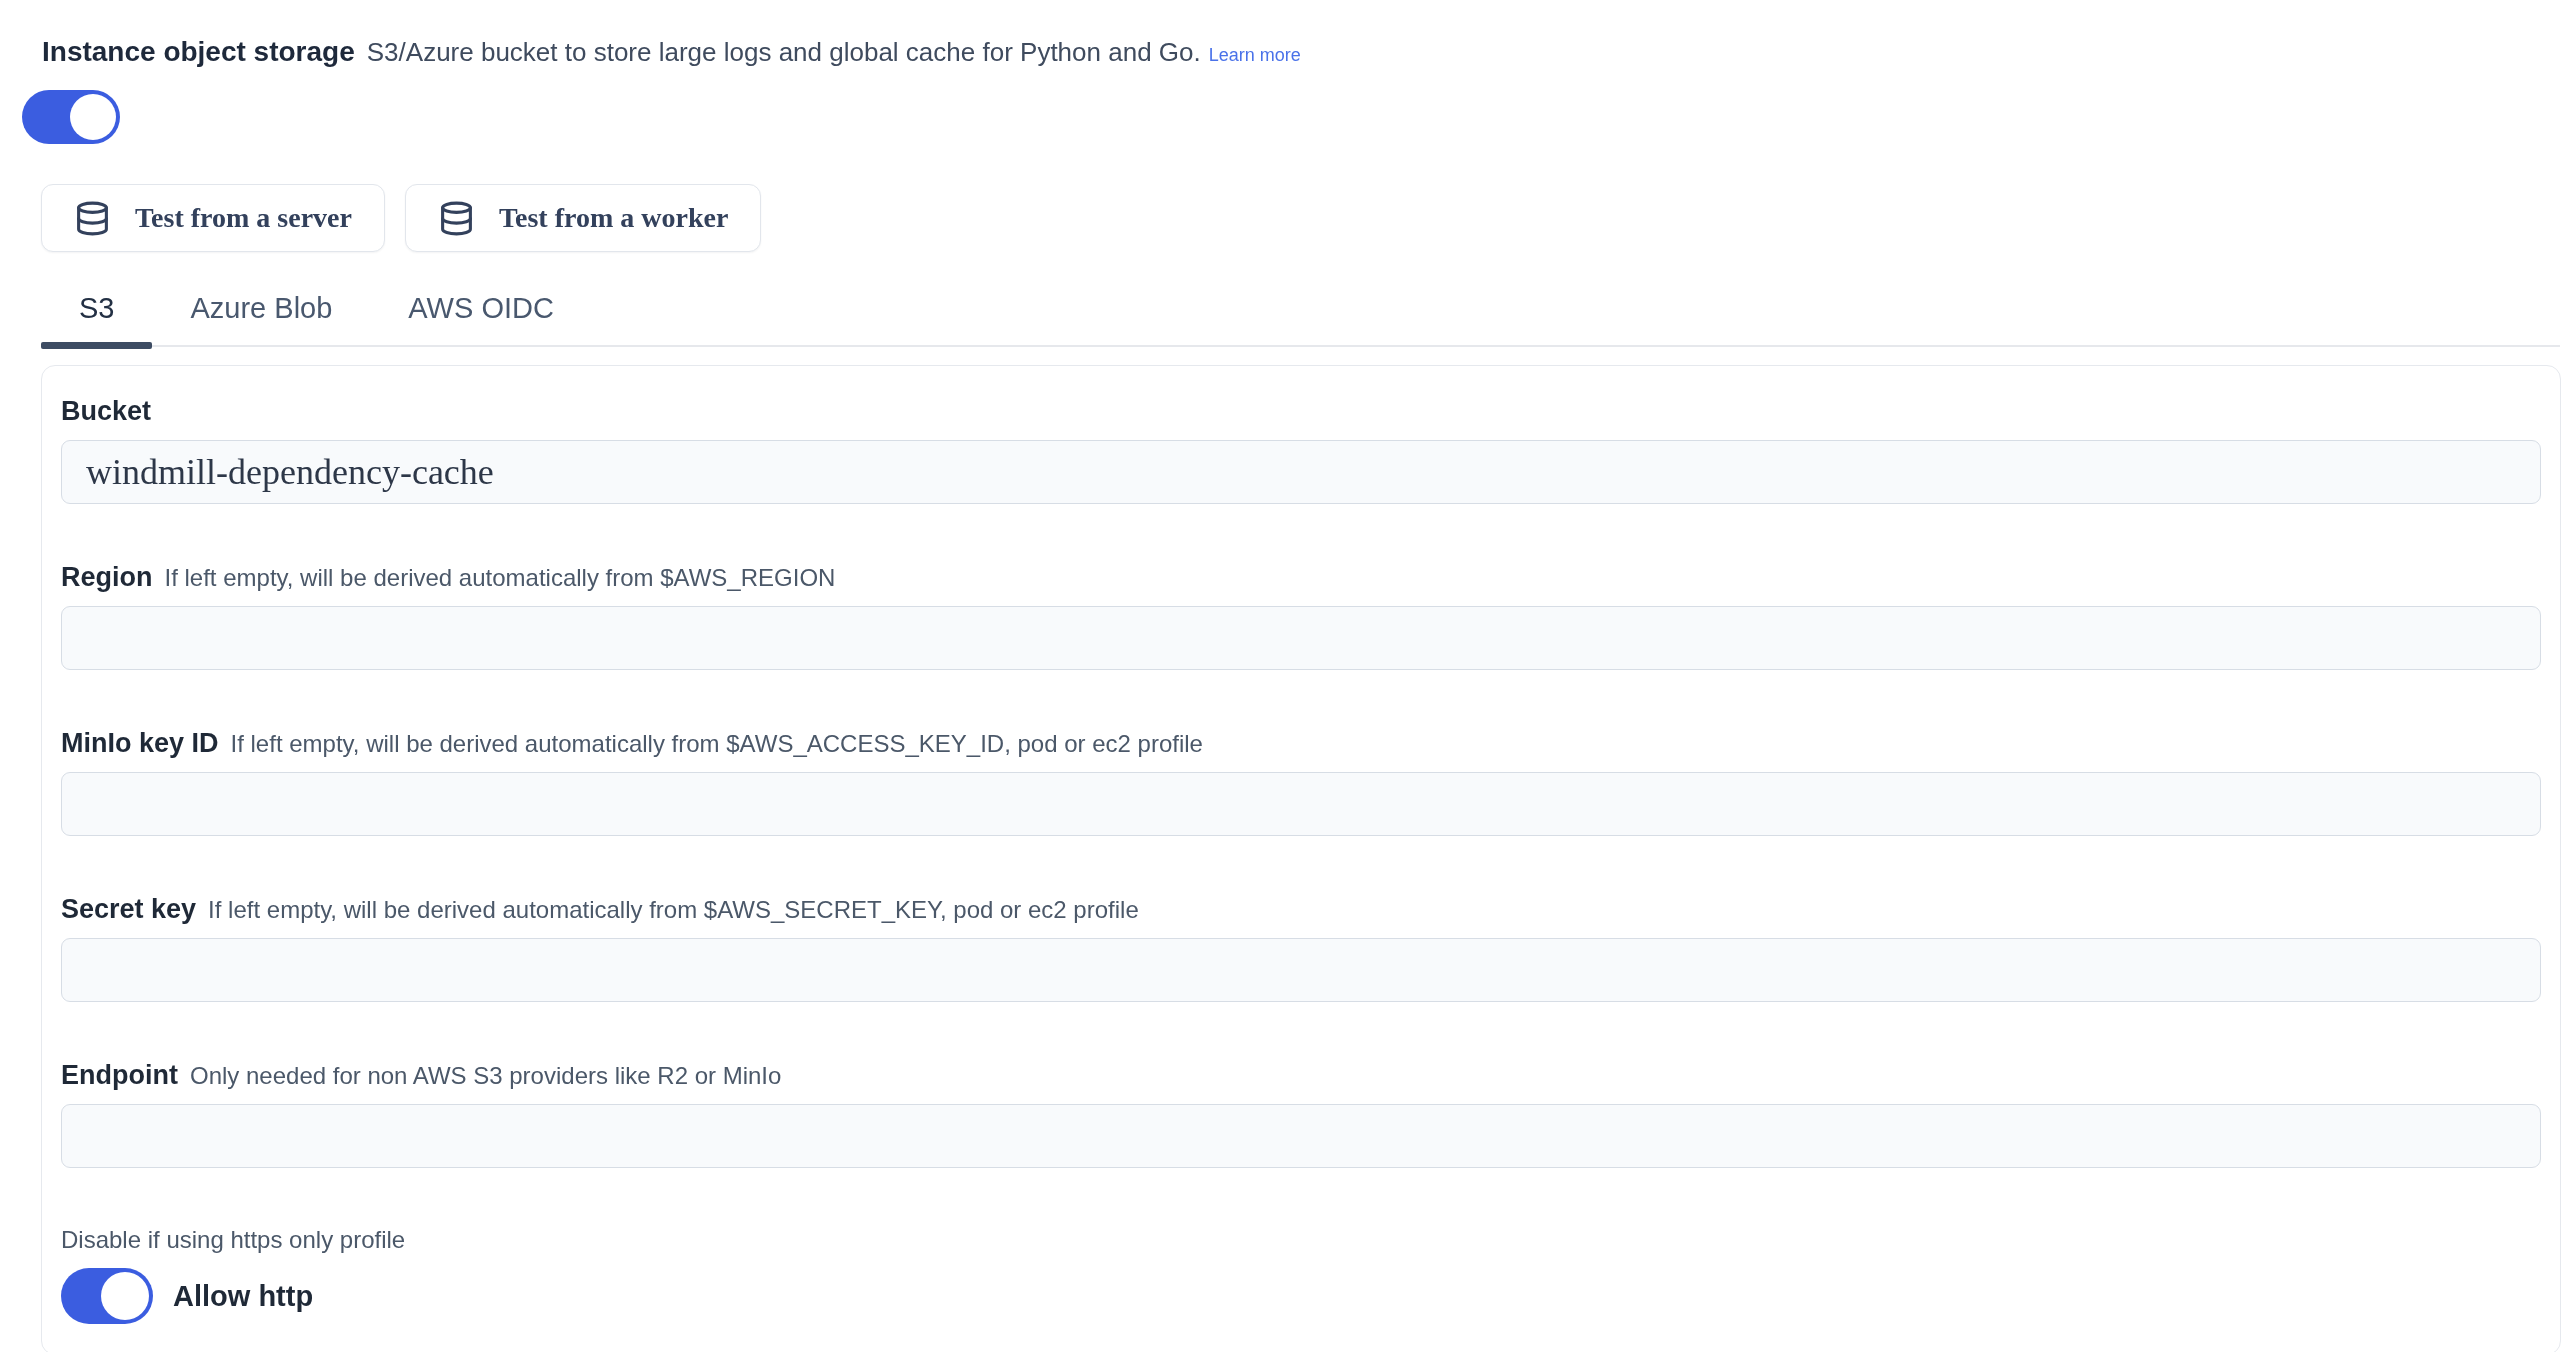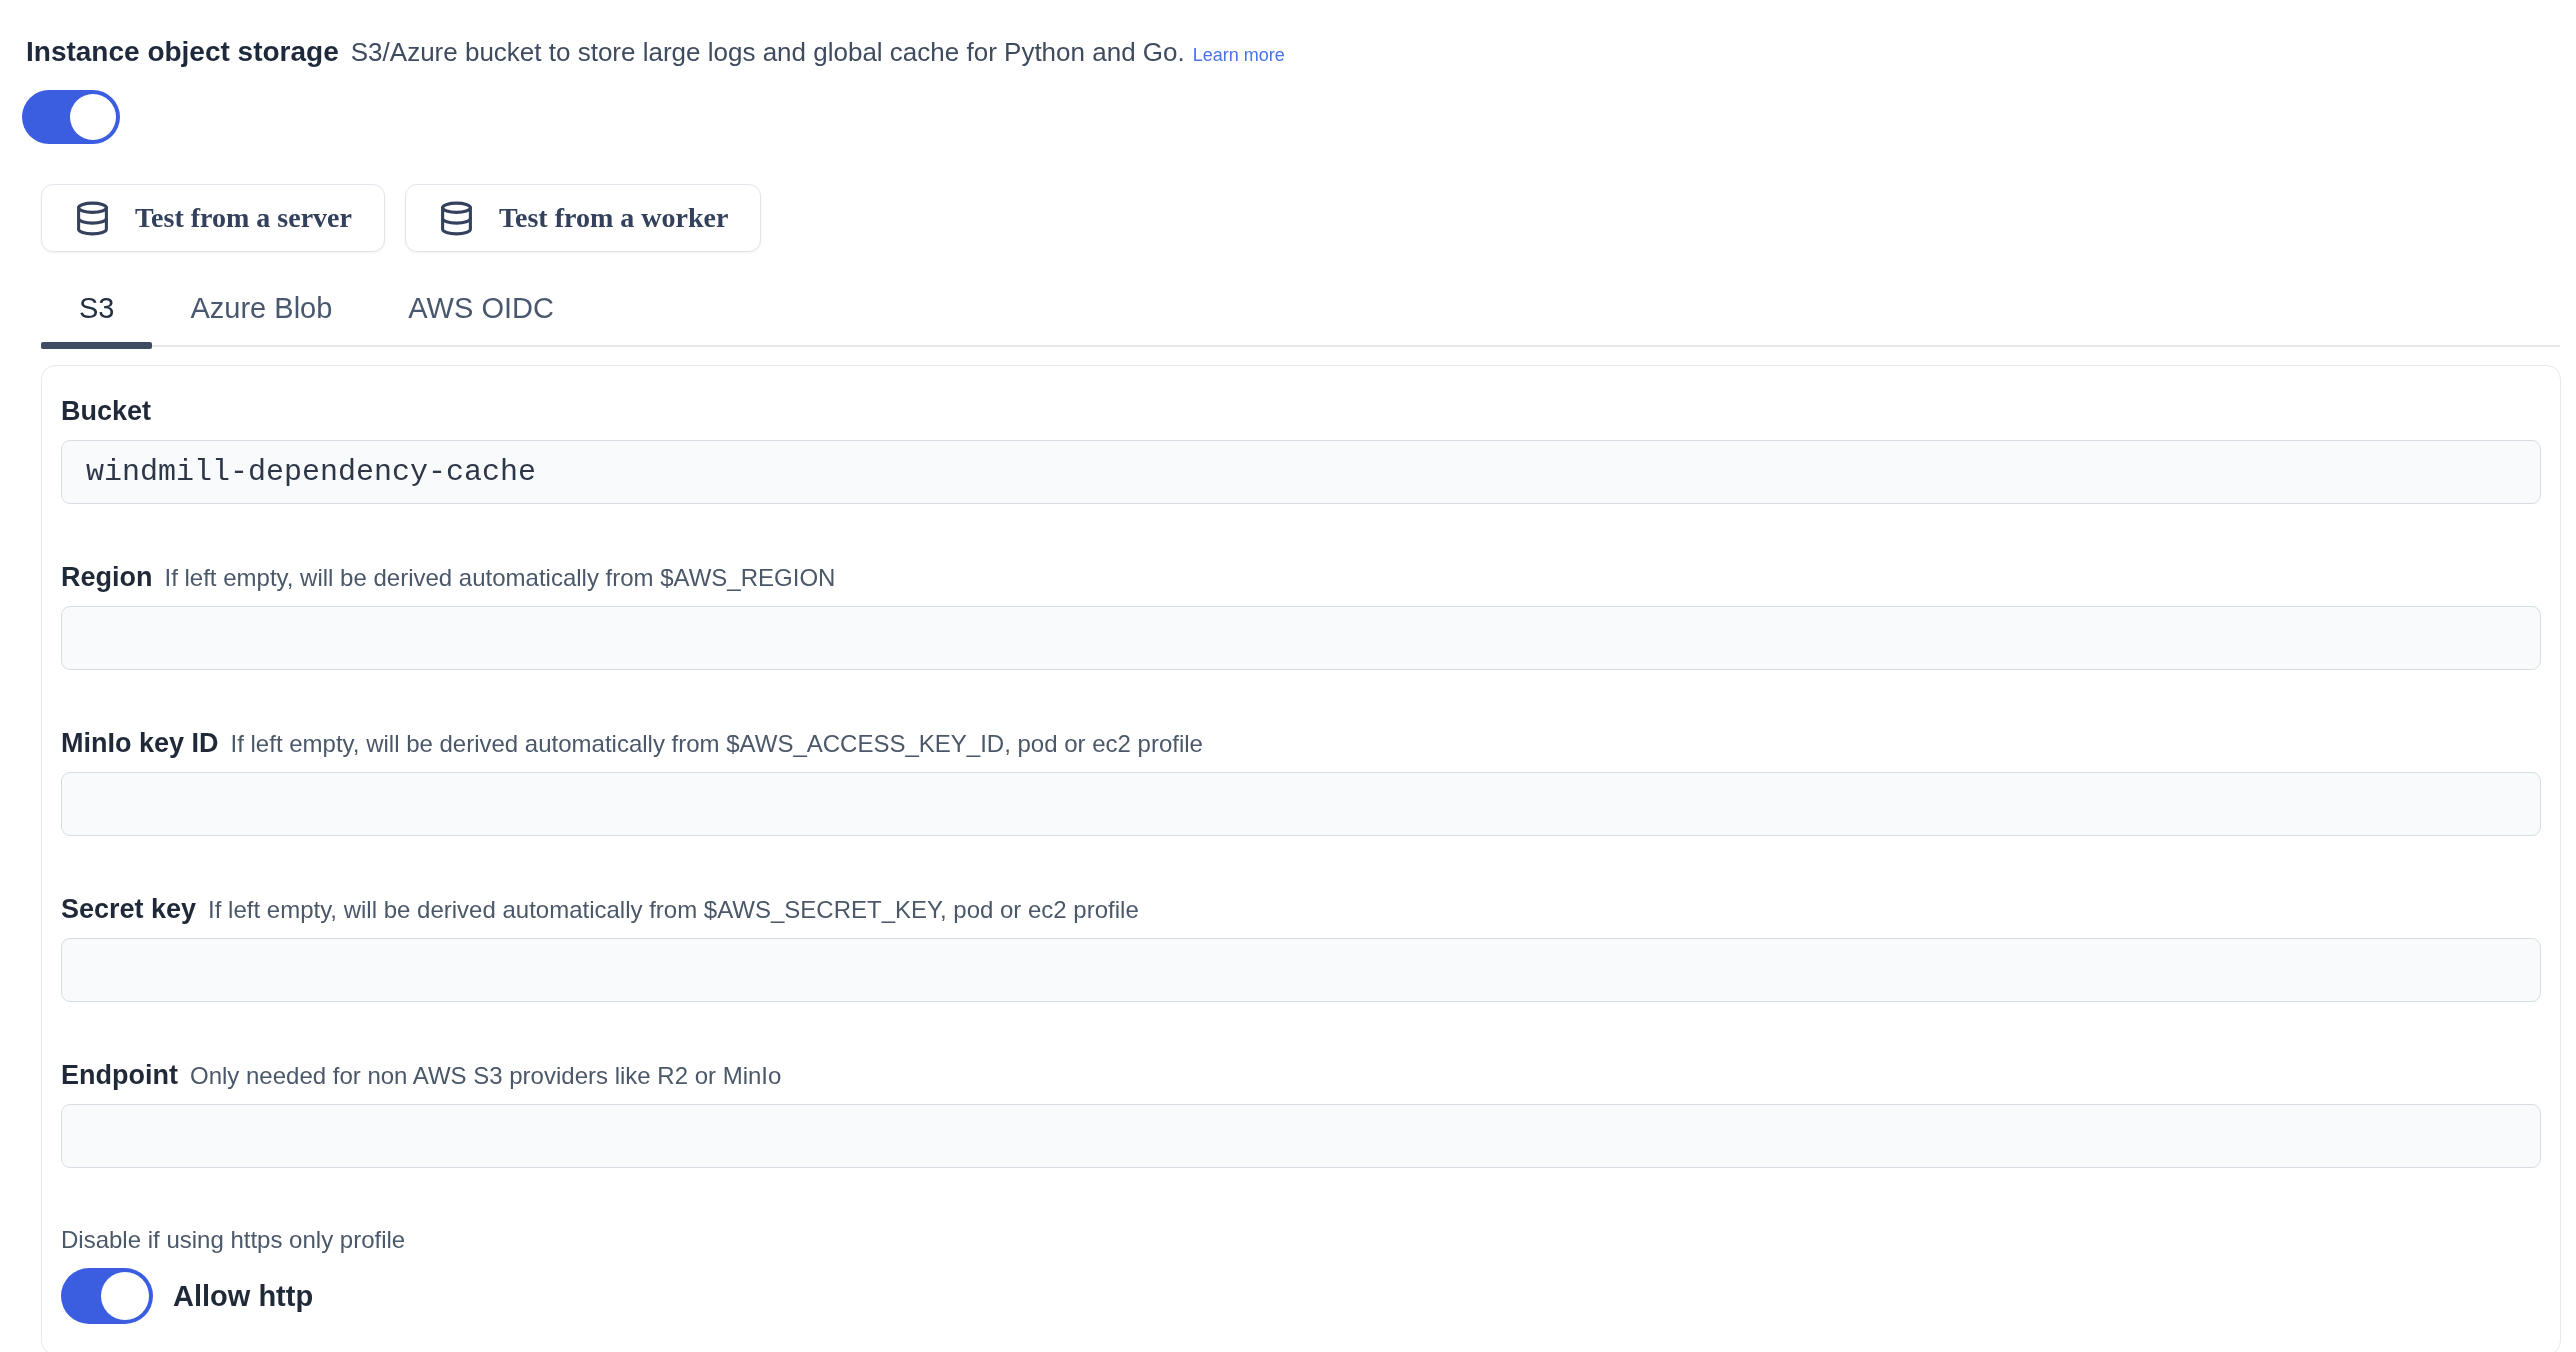--- a/index.html
+++ b/index.html
@@ -8,21 +8,21 @@
     background: #ffffff;
     font-family: "Liberation Sans", "DejaVu Sans", sans-serif;
     overflow: hidden;
     color: #1e293b;
   }
   .page { padding: 36px 15px 0 24px; }
 
   
   .header-line {
     display: flex; align-items: baseline; flex-wrap: wrap;
-    margin-left: 2px;
+    margin-left: 18px;
   }
   .page-title { font-size: 28px; font-weight: 700; color: #1e293b; margin-right: 12px; }
   .page-desc  { font-size: 26px; font-weight: 400; color: #3f4b5e; }
   .learn-more { font-size: 18px; color: #4a72e9; text-decoration: none; margin-left: 8px; cursor: pointer; }
 
   
   .toggle {
     position: relative; display: inline-block;
     width: 98px; height: 54px; border-radius: 27px;
     background: #3b5de0; cursor: pointer; flex: none;
@@ -76,21 +76,21 @@
   .field { margin-bottom: 58px; }
   .field-head { display: flex; align-items: baseline; gap: 12px; }
   .field-label { font-size: 27px; font-weight: 700; color: #1f2937; }
   .field-hint  { font-size: 24px; font-weight: 400; color: #4b5869; }
   .field-input {
     display: block; width: 100%;
     margin-top: 13px; height: 64px;
     background: #f8fafc;
     border: 1px solid #d7dde5; border-radius: 9px;
     padding: 0 24px;
-    font-family: Liberation Mono, monospace; font-size: 30px; color: #2d3748;
+    font-family: Liberation Serif, serif; font-size: 36px; color: #2d3748;
     outline: none;
   }
 
   
   .http-note { font-size: 24px; color: #4b5869; margin-top: 4px; }
   .http-row { display: flex; align-items: center; gap: 20px; margin-top: 14px; }
   .http-row .toggle { width: 92px; height: 56px; border-radius: 28px; }
   .http-row .toggle .knob { width: 48px; height: 48px; }
   .http-label { font-size: 29px; font-weight: 700; color: #1f2937; }
 </style>

